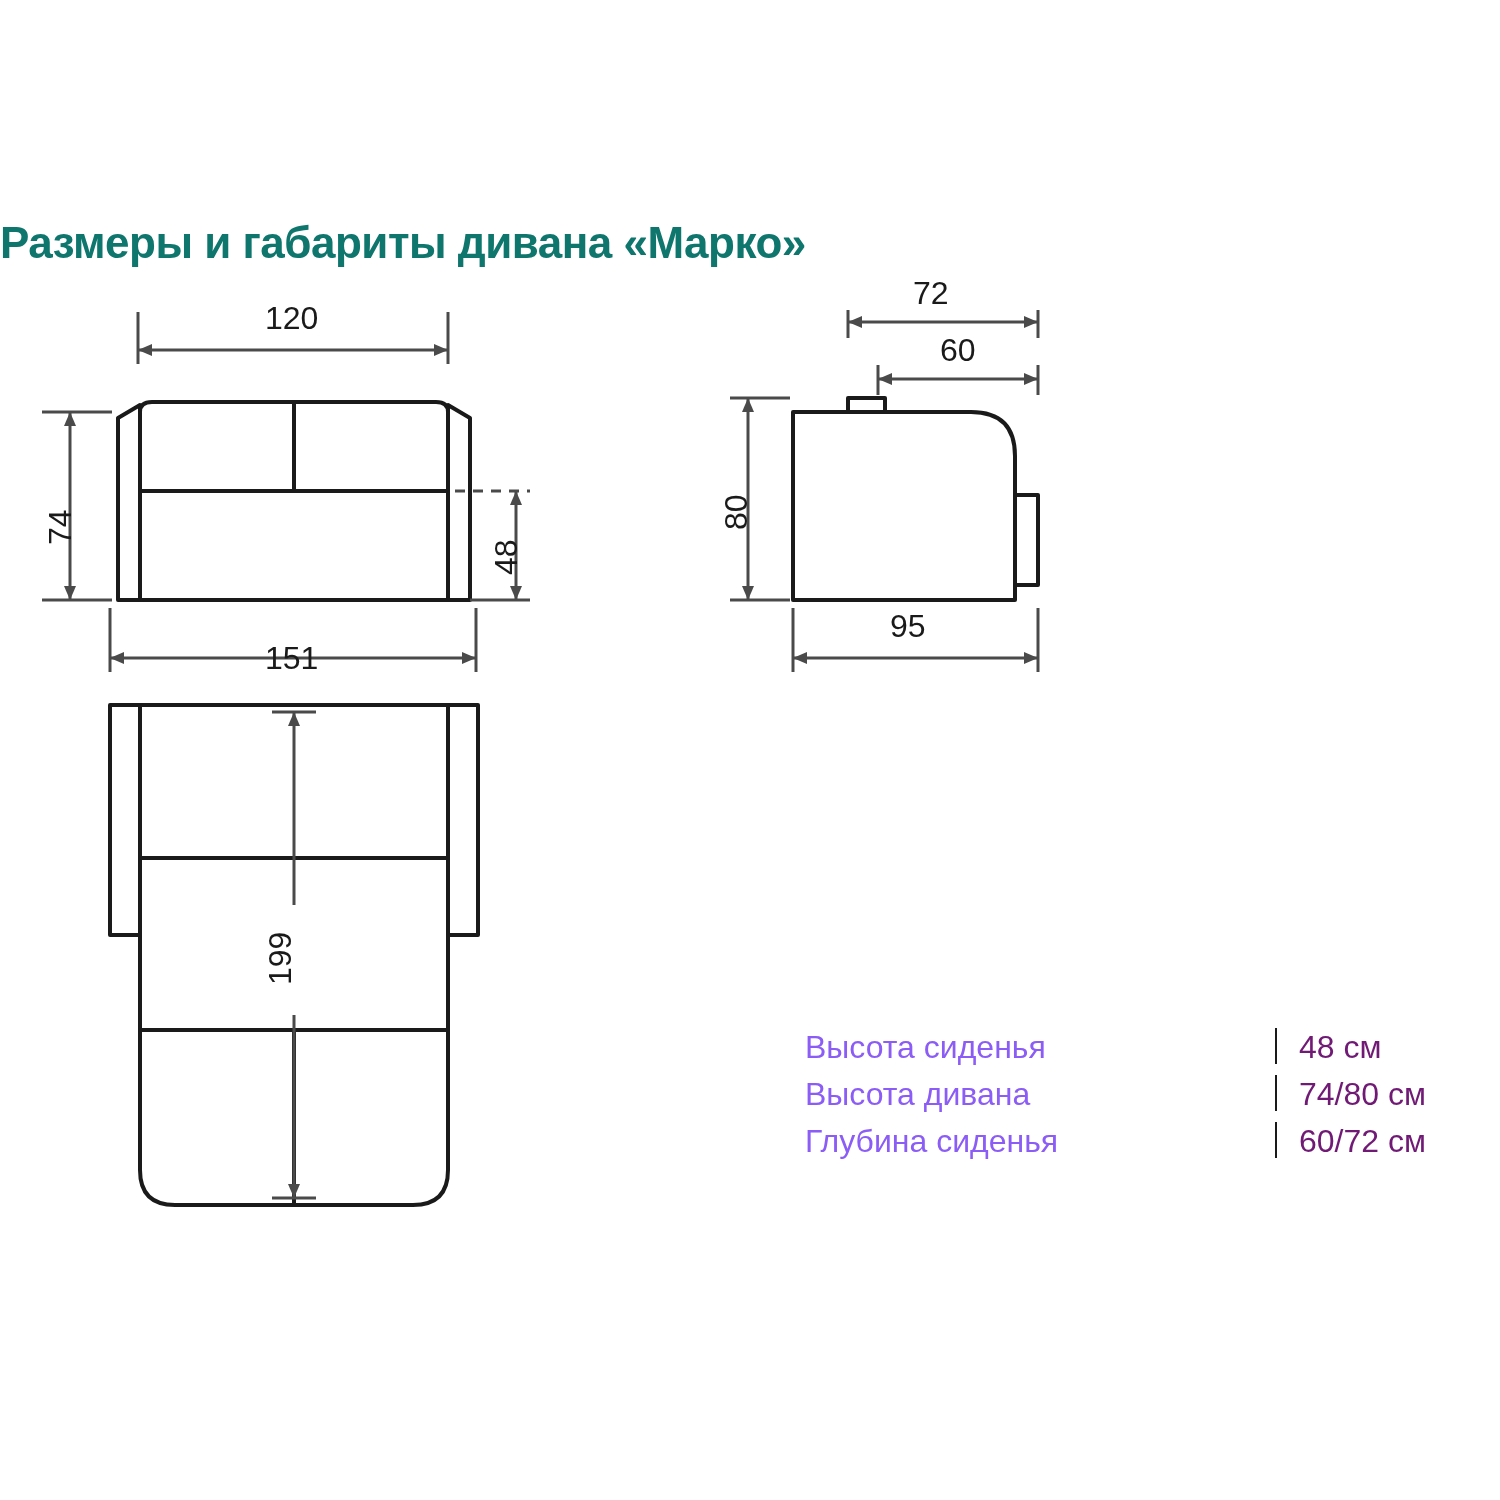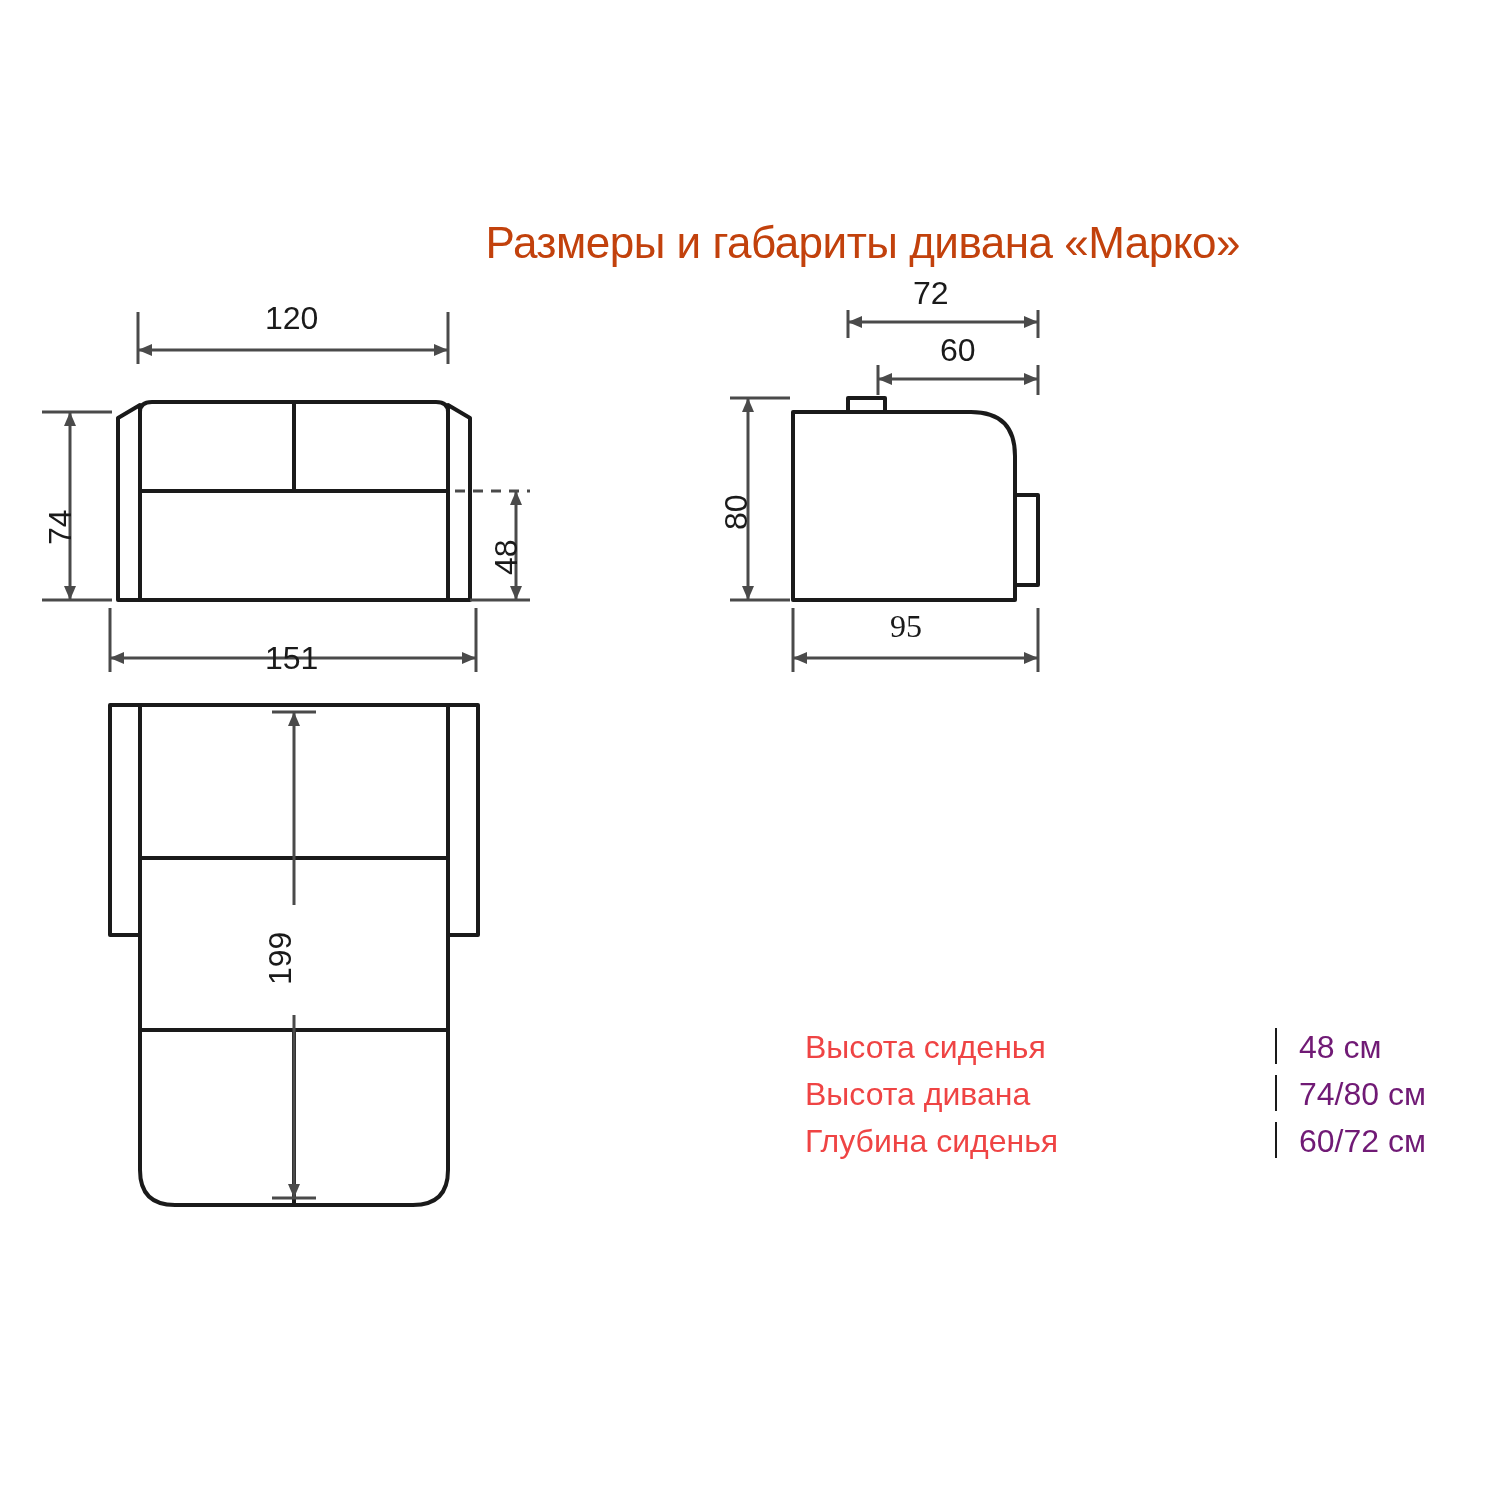--- a/index.html
+++ b/index.html
@@ -24,41 +24,41 @@
     top: 0;
     left: 0;
     width: 1500px;
     height: 1500px;
   }
   .title {
     position: absolute;
     left: 0;
     top: 218px;
     width: 1240px;
-    text-align: right;
+    text-align: left;
     font-size: 44px;
-    font-weight: normal;
+    font-weight: bold;
     letter-spacing: -0.5px;
-    color: #c2410c;
+    color: #0f766e;
   }
   .spec-table {
     position: absolute;
     left: 805px;
     top: 1022px;
     width: 660px;
   }
   .spec-row {
     display: flex;
     align-items: baseline;
     height: 47px;
   }
   .spec-label {
     width: 470px;
     font-size: 32px;
-    color: #ef4444;
+    color: #8b5cf6;
     white-space: nowrap;
   }
   .spec-sep {
     width: 2px;
     height: 36px;
     background: #1a1a1a;
     margin-right: 22px;
     position: relative;
     top: 6px;
   }
@@ -207,21 +207,21 @@
   <div class="dim-label vert" style="left:488px; top:575px;">48</div>
 
   <div class="dim-label" style="left:265px; top:608px;margin-top:32px;">151</div>
 
   <div class="dim-label" style="left:913px; top:275px;">72</div>
 
   <div class="dim-label" style="left:940px; top:332px;">60</div>
 
   <div class="dim-label vert" style="left:718px; top:530px;">80</div>
 
-  <div class="dim-label" style="left:890px; top:608px;font-family:Liberation Serif, serif;">95</div>
+  <div class="dim-label" style="left:890px; top:608px;">95</div>
 
   <div class="dim-label vert" style="left:262px; top:985px;">199</div>
 
   <div class="spec-table">
 
     <div class="spec-row">
       <div class="spec-label">Высота сиденья</div>
       <div class="spec-sep"></div>
       <div class="spec-value">48 см</div>
     </div>

